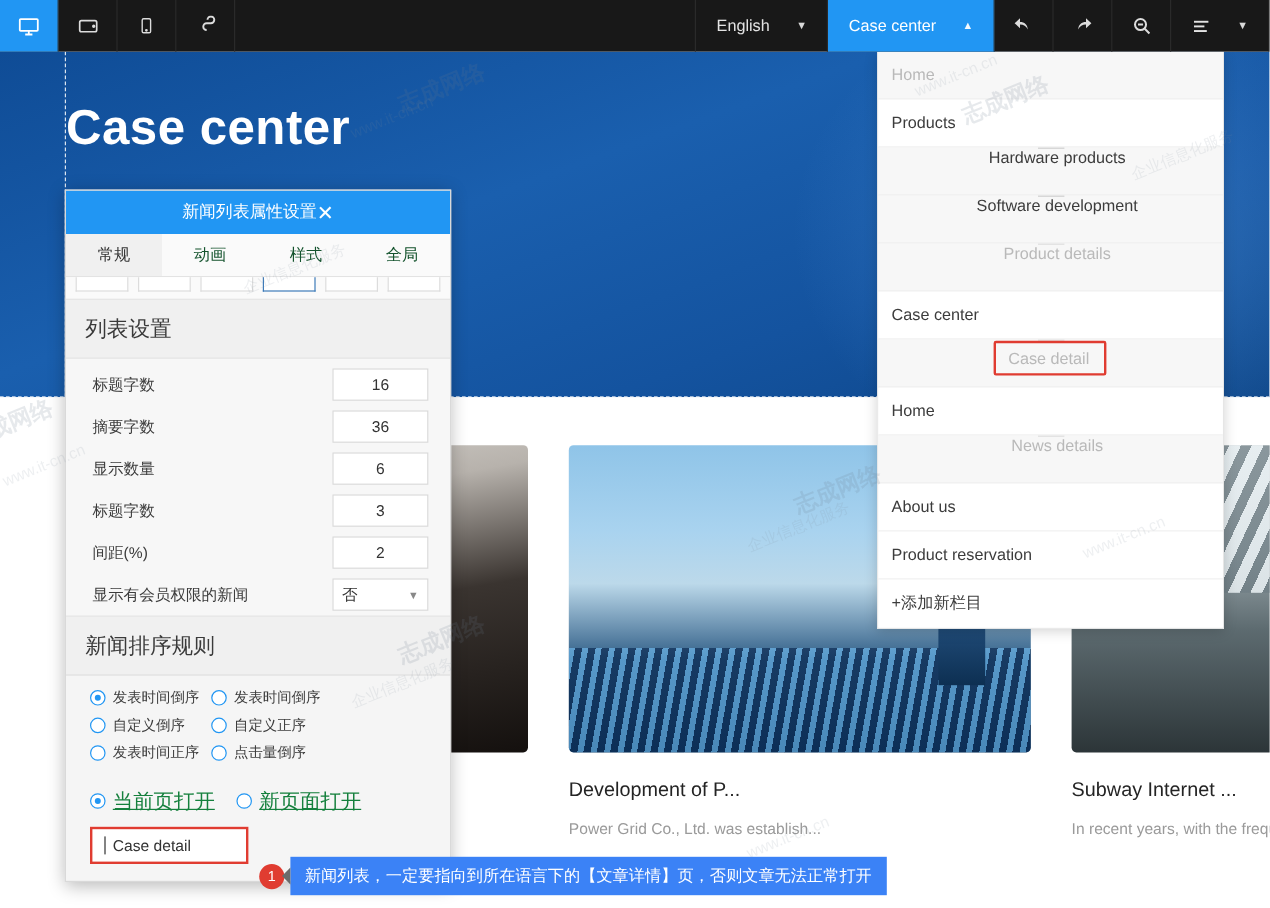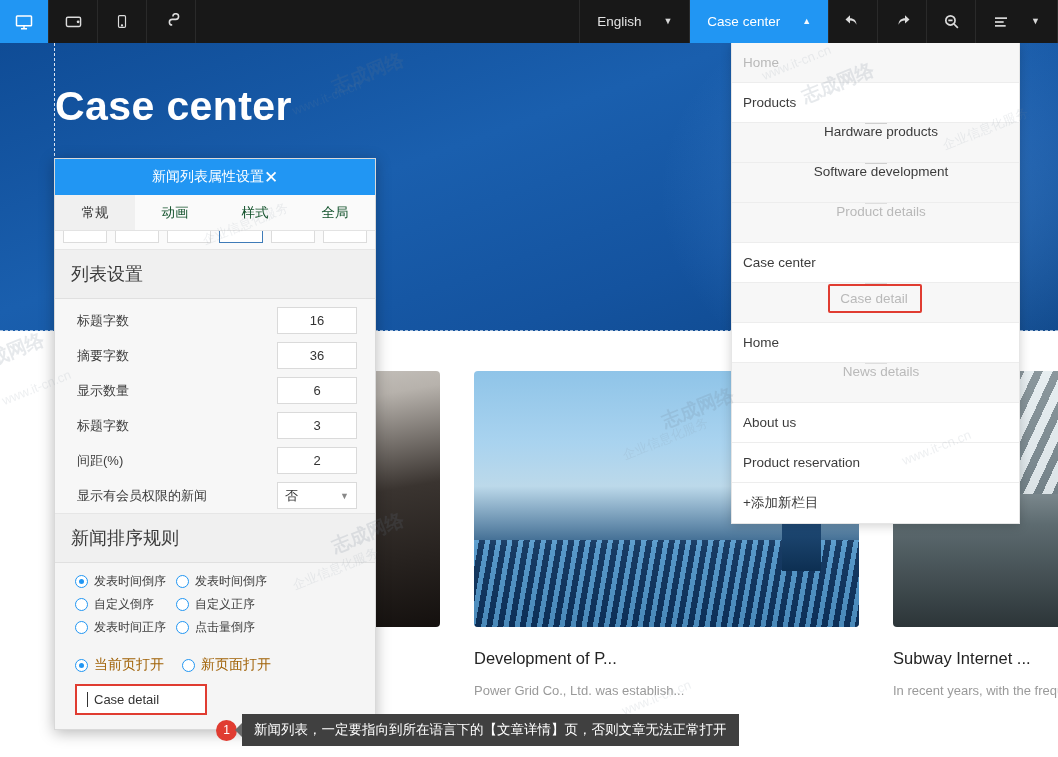--- a/index.html
+++ b/index.html
@@ -157,38 +157,38 @@
   .radio-opt { display: flex; align-items: center; gap: 6px; width: 97px; font-size: 12px; color: #3c3c3c; }
   .radio {
     width: 13px; height: 13px; border-radius: 50%; border: 1px solid #2196f3;
     background: #fff; flex: 0 0 auto; position: relative;
   }
   .radio.on:after {
     content: ""; position: absolute; left: 3px; top: 3px; width: 5px; height: 5px;
     border-radius: 50%; background: #2196f3;
   }
   .jump-row { padding: 12px 12px 6px 20px; display: flex; gap: 18px; }
-  .jump-opt { display: flex; align-items: center; gap: 6px; font-size: 14px; color: #a16207; }
+  .jump-opt { display: flex; align-items: center; gap: 6px; font-size: 17px; color: #15803d; text-decoration: underline; }
   .link-wrap { padding: 4px 16px 14px 20px; }
   .link-input {
     border: 2px solid #e03c31; height: 31px; background: #fff;
     display: flex; align-items: center; padding: 0 10px; font-size: 13px; color: #333;
     width: 132px;
   }
   .caretbar { display:inline-block; width:1px; height:15px; background:#333; margin-right:6px; }
 
   
   .callout { position: absolute; left: 216px; top: 714px; display: flex; align-items: center; z-index: 80; }
   .badge {
     width: 21px; height: 21px; border-radius: 50%; background: #e03c31; color: #fff;
     font-size: 12px; display: flex; align-items: center; justify-content: center;
     margin-right: 5px; flex: 0 0 auto;
   }
   .tip {
-    background: #404040; color: #fff; font-size: 13.5px;
+    background: #3b82f6; color: #fff; font-size: 13.5px;
     padding: 7px 12px; white-space: nowrap; position: relative;
   }
   .tip:before {
     content: ""; position: absolute; left: -7px; top: 50%; transform: translateY(-50%);
     border-top: 7px solid transparent; border-bottom: 7px solid transparent;
     border-right: 7px solid #6b6b6b;
   }
 
   
   .wm { position: absolute; pointer-events: none; z-index: 90; opacity: .16; color: #6b7b8c;

